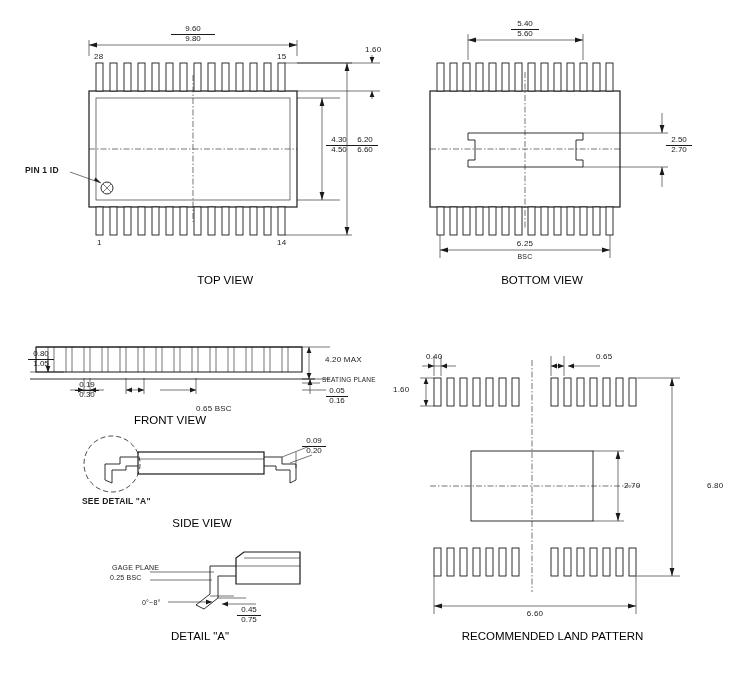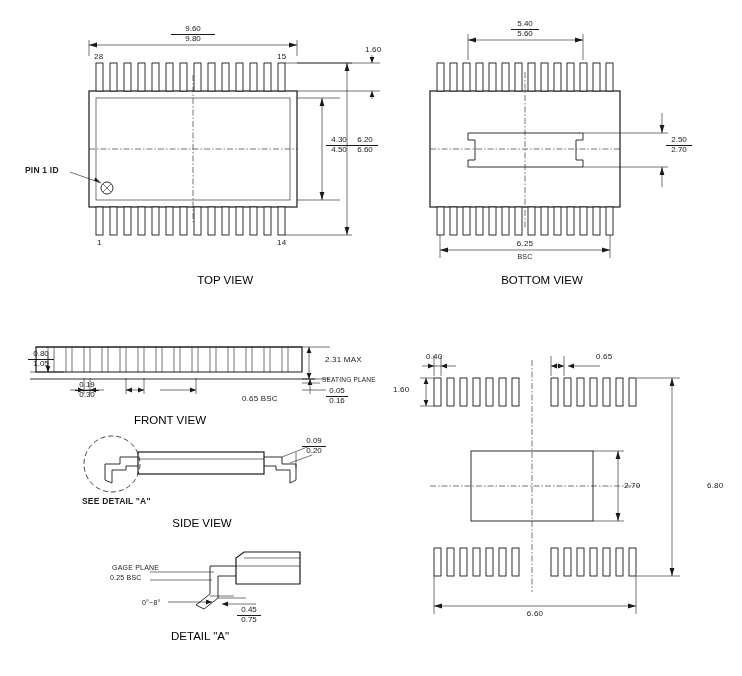--- a/index.html
+++ b/index.html
@@ -418,34 +418,34 @@
   <div class="lbl c" style="left:505px; top:239px; width:40px;">6.25</div>
   <div class="lbl c" style="left:505px; top:252px; width:40px; font-size:7px;">BSC</div>
 
   <div class="viewtitle" style="left:467px; top:274px; width:150px;">BOTTOM VIEW</div>
 
   <div class="dimstack" style="left:28px; top:330px; width:26px;margin-top:20px;">
     <div class="top">0.80</div>
     <div class="bot">1.05</div>
   </div>
 
-  <div class="lbl" style="left:325px; top:355px;">2.31 MAX</div>
+  <div class="lbl" style="left:325px; top:355px;">4.20 MAX</div>
   <div class="lbl" style="left:322px; top:375px; font-size:6.5px;">SEATING PLANE</div>
 
   <div class="dimstack" style="left:326px; top:387px; width:22px;">
     <div class="top">0.05</div>
     <div class="bot">0.16</div>
   </div>
 
   <div class="dimstack" style="left:75px; top:381px; width:24px;">
     <div class="top">0.19</div>
     <div class="bot">0.30</div>
   </div>
 
-  <div class="lbl" style="left:196px; top:394px;margin-left:46px;">0.65 BSC</div>
+  <div class="lbl" style="left:196px; top:404px;">0.65 BSC</div>
 
   <div class="viewtitle" style="left:110px; top:414px; width:120px;">FRONT VIEW</div>
 
   <div class="dimstack" style="left:302px; top:437px; width:24px;">
     <div class="top">0.09</div>
     <div class="bot">0.20</div>
   </div>
 
   <div class="lbl bold" style="left:82px; top:497px; font-size:8.5px;">SEE DETAIL "A"</div>
 
@@ -462,14 +462,15 @@
 
   <div class="viewtitle" style="left:140px; top:630px; width:120px;">DETAIL "A"</div>
 
   <div class="lbl" style="left:426px; top:352px;">0.40</div>
   <div class="lbl" style="left:596px; top:352px;">0.65</div>
   <div class="lbl" style="left:393px; top:385px;">1.60</div>
   <div class="lbl" style="left:624px; top:481px;">2.70</div>
   <div class="lbl" style="left:678px; top:481px;padding-left:29px;">6.80</div>
   <div class="lbl c" style="left:515px; top:609px; width:40px;">6.60</div>
 
+  <div class="viewtitle" style="left:440px; top:630px; width:225px;">RECOMMENDED LAND PATTERN</div>
 
 </div>
 
 </body></html>

